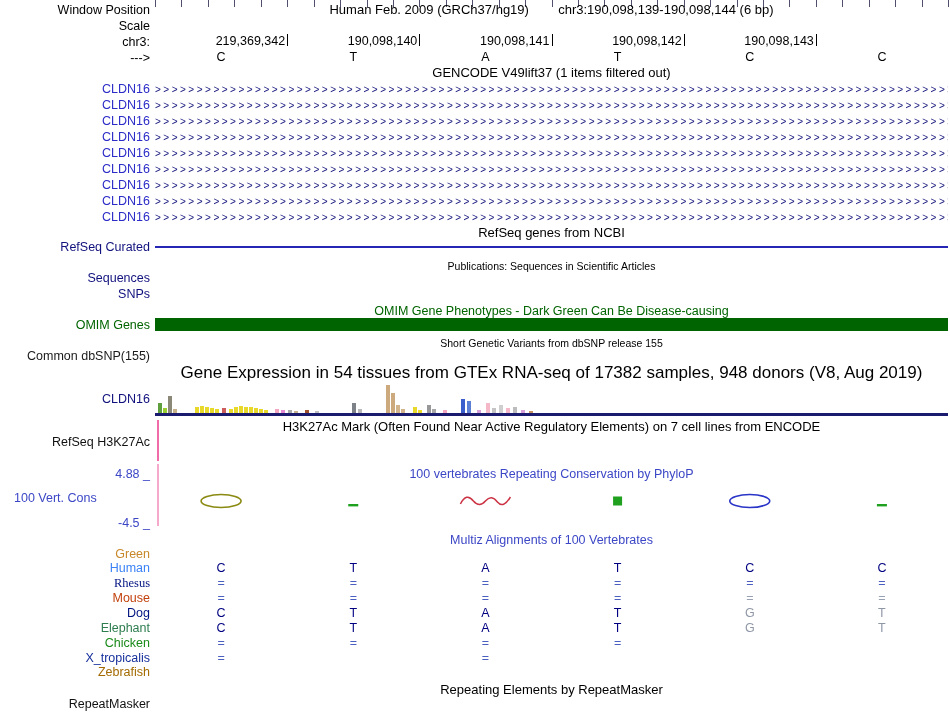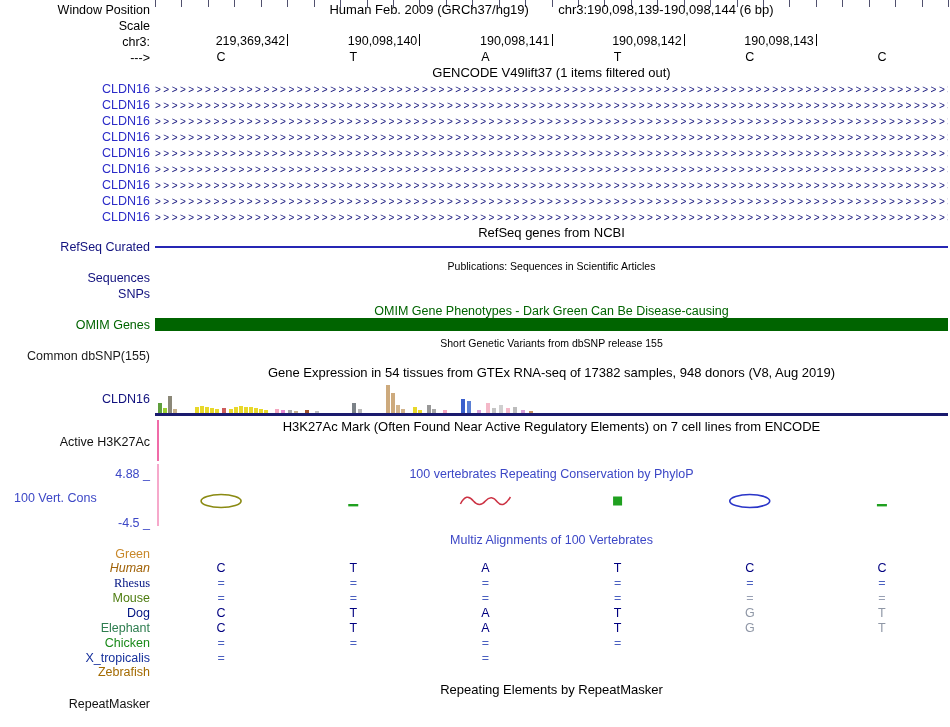--- a/index.html
+++ b/index.html
@@ -110,21 +110,21 @@
   <div class="label navy" style="top:271px">Sequences</div>
   <div class="label navy" style="top:287px">SNPs</div>
 
   <div class="main center green" style="top:304px;font-size:12.5px">OMIM Gene Phenotypes - Dark Green Can Be Disease-causing</div>
   <div class="label green" style="top:318px">OMIM Genes</div>
   <div class="main" style="top:318px;height:13px;background:#006400"></div>
 
   <div class="main center small" style="top:336px">Short Genetic Variants from dbSNP release 155</div>
   <div class="label" style="top:349px;color:#1a1a1a">Common dbSNP(155)</div>
 
-  <div class="main center" style="top:366px;font-size:13px">Gene Expression in 54 tissues from GTEx RNA-seq of 17382 samples, 948 donors (V8, Aug 2019)</div>
+  <div class="main center" style="top:366px;font-size:17px">Gene Expression in 54 tissues from GTEx RNA-seq of 17382 samples, 948 donors (V8, Aug 2019)</div>
   <div class="label navy" style="top:392px">CLDN16</div>
   <div id="gtex-bars" class="main" style="top:382px;height:32px">
       <div class="bar" style="left: 3px; top: 21px; height: 10px; background: rgb(95, 158, 60);"></div>
       <div class="bar" style="left: 8px; top: 26px; height: 5px; background: rgb(154, 205, 50);"></div>
       <div class="bar" style="left: 13px; top: 14px; height: 17px; background: rgb(139, 136, 120);"></div>
       <div class="bar" style="left: 18px; top: 27px; height: 4px; background: rgb(200, 178, 140);"></div>
       <div class="bar" style="left: 40px; top: 25px; height: 6px; background: rgb(232, 216, 42);"></div>
       <div class="bar" style="left: 45px; top: 24px; height: 7px; background: rgb(232, 216, 42);"></div>
       <div class="bar" style="left: 50px; top: 25px; height: 6px; background: rgb(232, 216, 42);"></div>
       <div class="bar" style="left: 55px; top: 26px; height: 5px; background: rgb(232, 216, 42);"></div>
@@ -162,21 +162,21 @@
       <div class="bar" style="left: 337px; top: 26px; height: 5px; background: rgb(196, 196, 196);"></div>
       <div class="bar" style="left: 344px; top: 23px; height: 8px; background: rgb(207, 207, 207);"></div>
       <div class="bar" style="left: 351px; top: 26px; height: 5px; background: rgb(244, 184, 200);"></div>
       <div class="bar" style="left: 358px; top: 25px; height: 6px; background: rgb(188, 188, 188);"></div>
       <div class="bar" style="left: 366px; top: 28px; height: 3px; background: rgb(216, 160, 216);"></div>
       <div class="bar" style="left: 374px; top: 29px; height: 2px; background: rgb(196, 144, 96);"></div>
     </div>
   <div class="main" style="top:413px;height:3px;background:#1a1a6e"></div>
 
   <div class="main center" style="top:420px">H3K27Ac Mark (Often Found Near Active Regulatory Elements) on 7 cell lines from ENCODE</div>
-  <div class="label" style="top:435px;color:#111">Active H3K27Ac</div>
+  <div class="label" style="top:435px;color:#111">RefSeq H3K27Ac</div>
   <div style="position:absolute;left:157px;top:420px;width:2px;height:41px;background:#f06ba8"></div>
 
   <div class="label cons" style="top:467px">4.88 _</div>
   <div class="main center cons" style="top:467px">100 vertebrates Repeating Conservation by PhyloP</div>
   <div class="cons" style="position:absolute;left:14px;top:491px">100 Vert. Cons</div>
   <div class="label cons" style="top:516px">-4.5 _</div>
   <div style="position:absolute;left:157px;top:464px;width:2px;height:62px;background:#f6a9cb"></div>
   <svg id="cons-svg" style="position:absolute;left:155px;top:488px" width="793" height="28">
       <ellipse cx="66.08333333333333" cy="13" rx="20" ry="6.5" fill="none" stroke="#8a8a12" stroke-width="1.6"></ellipse>
       <rect x="193.25" y="16" width="10" height="2.4" fill="#1fa01f"></rect>
@@ -203,35 +203,35 @@
     <div class="main arrows" style="top: 146px; color: rgb(22, 22, 125);">&gt;&gt;&gt;&gt;&gt;&gt;&gt;&gt;&gt;&gt;&gt;&gt;&gt;&gt;&gt;&gt;&gt;&gt;&gt;&gt;&gt;&gt;&gt;&gt;&gt;&gt;&gt;&gt;&gt;&gt;&gt;&gt;&gt;&gt;&gt;&gt;&gt;&gt;&gt;&gt;&gt;&gt;&gt;&gt;&gt;&gt;&gt;&gt;&gt;&gt;&gt;&gt;&gt;&gt;&gt;&gt;&gt;&gt;&gt;&gt;&gt;&gt;&gt;&gt;&gt;&gt;&gt;&gt;&gt;&gt;&gt;&gt;&gt;&gt;&gt;&gt;&gt;&gt;&gt;&gt;&gt;&gt;&gt;&gt;&gt;&gt;&gt;&gt;&gt;&gt;&gt;&gt;&gt;&gt;&gt;&gt;&gt;&gt;&gt;&gt;&gt;&gt;&gt;&gt;&gt;&gt;&gt;&gt;&gt;&gt;&gt;&gt;&gt;&gt;&gt;&gt;&gt;&gt;&gt;&gt;&gt;&gt;&gt;&gt;&gt;&gt;&gt;&gt;&gt;&gt;</div>
     <div class="label" style="top: 162px; color: rgb(44, 44, 200);">CLDN16</div>
     <div class="main arrows" style="top: 162px; color: rgb(22, 22, 125);">&gt;&gt;&gt;&gt;&gt;&gt;&gt;&gt;&gt;&gt;&gt;&gt;&gt;&gt;&gt;&gt;&gt;&gt;&gt;&gt;&gt;&gt;&gt;&gt;&gt;&gt;&gt;&gt;&gt;&gt;&gt;&gt;&gt;&gt;&gt;&gt;&gt;&gt;&gt;&gt;&gt;&gt;&gt;&gt;&gt;&gt;&gt;&gt;&gt;&gt;&gt;&gt;&gt;&gt;&gt;&gt;&gt;&gt;&gt;&gt;&gt;&gt;&gt;&gt;&gt;&gt;&gt;&gt;&gt;&gt;&gt;&gt;&gt;&gt;&gt;&gt;&gt;&gt;&gt;&gt;&gt;&gt;&gt;&gt;&gt;&gt;&gt;&gt;&gt;&gt;&gt;&gt;&gt;&gt;&gt;&gt;&gt;&gt;&gt;&gt;&gt;&gt;&gt;&gt;&gt;&gt;&gt;&gt;&gt;&gt;&gt;&gt;&gt;&gt;&gt;&gt;&gt;&gt;&gt;&gt;&gt;&gt;&gt;&gt;&gt;&gt;&gt;&gt;&gt;&gt;</div>
     <div class="label" style="top: 178px; color: rgb(44, 44, 200);">CLDN16</div>
     <div class="main arrows" style="top: 178px; color: rgb(22, 22, 125);">&gt;&gt;&gt;&gt;&gt;&gt;&gt;&gt;&gt;&gt;&gt;&gt;&gt;&gt;&gt;&gt;&gt;&gt;&gt;&gt;&gt;&gt;&gt;&gt;&gt;&gt;&gt;&gt;&gt;&gt;&gt;&gt;&gt;&gt;&gt;&gt;&gt;&gt;&gt;&gt;&gt;&gt;&gt;&gt;&gt;&gt;&gt;&gt;&gt;&gt;&gt;&gt;&gt;&gt;&gt;&gt;&gt;&gt;&gt;&gt;&gt;&gt;&gt;&gt;&gt;&gt;&gt;&gt;&gt;&gt;&gt;&gt;&gt;&gt;&gt;&gt;&gt;&gt;&gt;&gt;&gt;&gt;&gt;&gt;&gt;&gt;&gt;&gt;&gt;&gt;&gt;&gt;&gt;&gt;&gt;&gt;&gt;&gt;&gt;&gt;&gt;&gt;&gt;&gt;&gt;&gt;&gt;&gt;&gt;&gt;&gt;&gt;&gt;&gt;&gt;&gt;&gt;&gt;&gt;&gt;&gt;&gt;&gt;&gt;&gt;&gt;&gt;&gt;&gt;&gt;</div>
     <div class="label" style="top: 194px; color: rgb(44, 44, 200);">CLDN16</div>
     <div class="main arrows" style="top: 194px; color: rgb(22, 22, 125);">&gt;&gt;&gt;&gt;&gt;&gt;&gt;&gt;&gt;&gt;&gt;&gt;&gt;&gt;&gt;&gt;&gt;&gt;&gt;&gt;&gt;&gt;&gt;&gt;&gt;&gt;&gt;&gt;&gt;&gt;&gt;&gt;&gt;&gt;&gt;&gt;&gt;&gt;&gt;&gt;&gt;&gt;&gt;&gt;&gt;&gt;&gt;&gt;&gt;&gt;&gt;&gt;&gt;&gt;&gt;&gt;&gt;&gt;&gt;&gt;&gt;&gt;&gt;&gt;&gt;&gt;&gt;&gt;&gt;&gt;&gt;&gt;&gt;&gt;&gt;&gt;&gt;&gt;&gt;&gt;&gt;&gt;&gt;&gt;&gt;&gt;&gt;&gt;&gt;&gt;&gt;&gt;&gt;&gt;&gt;&gt;&gt;&gt;&gt;&gt;&gt;&gt;&gt;&gt;&gt;&gt;&gt;&gt;&gt;&gt;&gt;&gt;&gt;&gt;&gt;&gt;&gt;&gt;&gt;&gt;&gt;&gt;&gt;&gt;&gt;&gt;&gt;&gt;&gt;&gt;</div>
     <div class="label" style="top: 210px; color: rgb(44, 44, 200);">CLDN16</div>
     <div class="main arrows" style="top: 210px; color: rgb(22, 22, 125);">&gt;&gt;&gt;&gt;&gt;&gt;&gt;&gt;&gt;&gt;&gt;&gt;&gt;&gt;&gt;&gt;&gt;&gt;&gt;&gt;&gt;&gt;&gt;&gt;&gt;&gt;&gt;&gt;&gt;&gt;&gt;&gt;&gt;&gt;&gt;&gt;&gt;&gt;&gt;&gt;&gt;&gt;&gt;&gt;&gt;&gt;&gt;&gt;&gt;&gt;&gt;&gt;&gt;&gt;&gt;&gt;&gt;&gt;&gt;&gt;&gt;&gt;&gt;&gt;&gt;&gt;&gt;&gt;&gt;&gt;&gt;&gt;&gt;&gt;&gt;&gt;&gt;&gt;&gt;&gt;&gt;&gt;&gt;&gt;&gt;&gt;&gt;&gt;&gt;&gt;&gt;&gt;&gt;&gt;&gt;&gt;&gt;&gt;&gt;&gt;&gt;&gt;&gt;&gt;&gt;&gt;&gt;&gt;&gt;&gt;&gt;&gt;&gt;&gt;&gt;&gt;&gt;&gt;&gt;&gt;&gt;&gt;&gt;&gt;&gt;&gt;&gt;&gt;&gt;&gt;</div>
     <div class="label" style="top: 547px; color: rgb(200, 136, 42);">Green</div>
-    <div class="label" style="top: 561px; color: #a16207; font-style: italic;">Human</div>
+    <div class="label" style="top: 561px; color: #3b82f6;">Human</div>
     <div class="cell" style="top: 561px; left: 208.1px; color: rgb(0, 0, 128);">C</div>
     <div class="cell" style="top: 561px; left: 340.3px; color: rgb(0, 0, 128);">T</div>
     <div class="cell" style="top: 561px; left: 472.4px; color: rgb(0, 0, 128);">A</div>
     <div class="cell" style="top: 561px; left: 604.6px; color: rgb(0, 0, 128);">T</div>
     <div class="cell" style="top: 561px; left: 736.8px; color: rgb(0, 0, 128);">C</div>
     <div class="cell" style="top: 561px; left: 868.9px; color: rgb(0, 0, 128);">C</div>
     <div class="label" style="top: 576px; color: rgb(0, 19, 130); font-family: Liberation Serif, serif;">Rhesus</div>
     <div class="cell" style="top: 576px; left: 208.1px; color: rgb(74, 95, 192);">=</div>
     <div class="cell" style="top: 576px; left: 340.3px; color: rgb(74, 95, 192);">=</div>
     <div class="cell" style="top: 576px; left: 472.4px; color: rgb(74, 95, 192);">=</div>
     <div class="cell" style="top: 576px; left: 604.6px; color: rgb(74, 95, 192);">=</div>
     <div class="cell" style="top: 576px; left: 736.8px; color: rgb(74, 95, 192);">=</div>
     <div class="cell" style="top: 576px; left: 868.9px; color: rgb(74, 95, 192);">=</div>
-    <div class="label" style="top: 591px; color: #4d7c0f;">Mouse</div>
+    <div class="label" style="top: 591px; color: #c2410c;">Mouse</div>
     <div class="cell" style="top: 591px; left: 208.1px; color: rgb(74, 95, 192);">=</div>
     <div class="cell" style="top: 591px; left: 340.3px; color: rgb(74, 95, 192);">=</div>
     <div class="cell" style="top: 591px; left: 472.4px; color: rgb(74, 95, 192);">=</div>
     <div class="cell" style="top: 591px; left: 604.6px; color: rgb(74, 95, 192);">=</div>
     <div class="cell" style="top: 591px; left: 736.8px; color: rgb(152, 160, 180);">=</div>
     <div class="cell" style="top: 591px; left: 868.9px; color: rgb(152, 160, 180);">=</div>
     <div class="label" style="top: 606px; color: rgb(0, 19, 130);">Dog</div>
     <div class="cell" style="top: 606px; left: 208.1px; color: rgb(0, 0, 128);">C</div>
     <div class="cell" style="top: 606px; left: 340.3px; color: rgb(0, 0, 128);">T</div>
     <div class="cell" style="top: 606px; left: 472.4px; color: rgb(0, 0, 128);">A</div>

